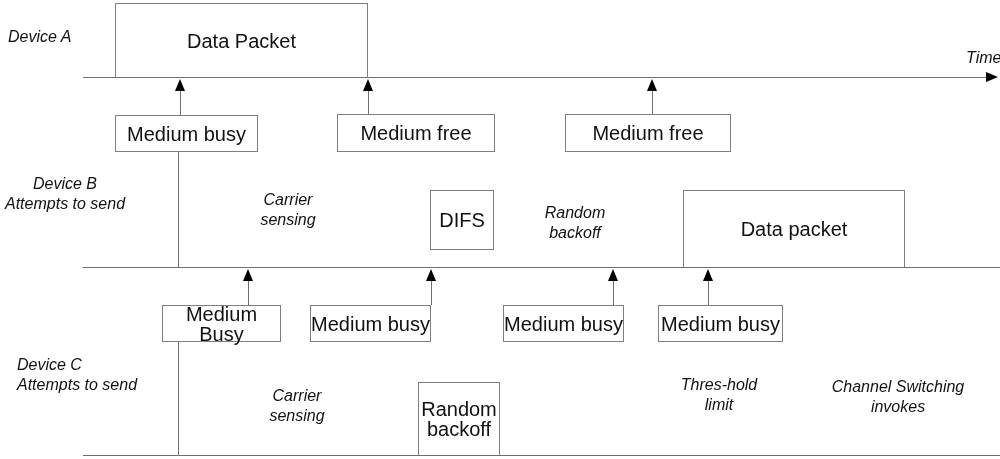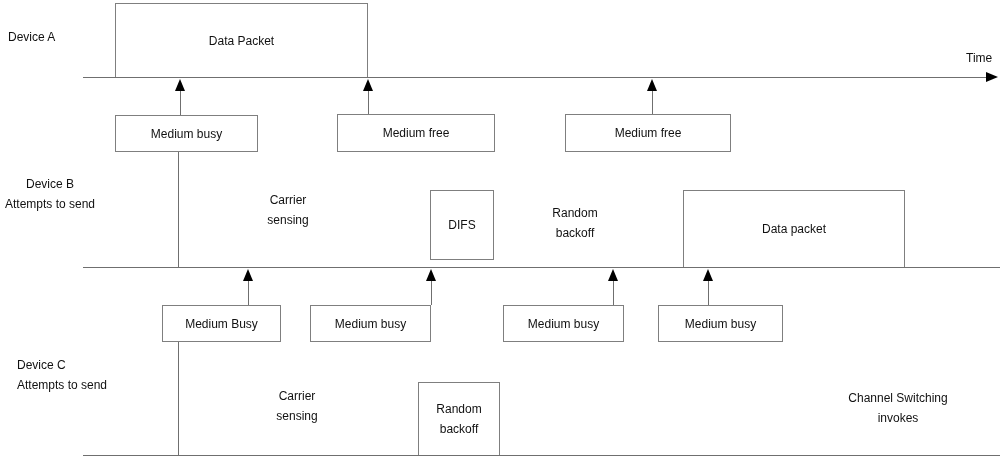--- a/index.html
+++ b/index.html
@@ -5,24 +5,24 @@
   html,body{margin:0;padding:0;background:#ffffff;}
   .canvas{
     position:relative;width:1000px;height:459px;background:#ffffff;
     font-family:"Liberation Sans", sans-serif;color:#111111;overflow:hidden;
   }
   .hline{position:absolute;height:1px;background:#6f6f6f;}
   .vline{position:absolute;width:1px;background:#6f6f6f;}
   .box{
     position:absolute;box-sizing:border-box;border:1px solid #7f7f7f;background:#ffffff;
     display:flex;align-items:center;justify-content:center;text-align:center;
-    font-size:12px;line-height:20px;white-space:pre-line;
+    font-size:20px;line-height:20px;white-space:pre-line;
   }
   .txt{
-    position:absolute;font-size:12px;line-height:20px;white-space:pre-line;
+    position:absolute;font-size:16px;line-height:20px;white-space:pre-line;font-style:italic;
   }
   .txt.center{text-align:center;}
   .arrow-up{
     position:absolute;width:0;height:0;
     border-left:5px solid transparent;border-right:5px solid transparent;
     border-bottom:12px solid #000000;
   }
   .arrow-right{
     position:absolute;width:0;height:0;
     border-top:5px solid transparent;border-bottom:5px solid transparent;
@@ -56,21 +56,21 @@
   <div class="box" style="left:565px;top:114px;width:166px;height:38px;">Medium free</div>
 
   <div class="vline" style="left:178px;top:152px;height:115px;"></div>
 
   <div class="txt" style="left:5px;top:174px;text-align:center;">Device B
 Attempts to send</div>
 
   <div class="txt center" style="left:248px;top:190px;width:80px;">Carrier
 sensing</div>
 
-  <div class="box" style="left:430px;top:190px;width:64px;height:70px;">DIFS</div>
+  <div class="box" style="left:430px;top:190px;width:64px;height:60px;">DIFS</div>
 
   <div class="txt center" style="left:535px;top:203px;width:80px;">Random
 backoff</div>
 
   <div class="box" style="left:683px;top:190px;width:222px;height:78px;">Data packet</div>
 
   <div class="hline" style="left:83px;top:267px;width:917px;"></div>
 
   <div class="arrow-up" style="left:243px;top:269px;"></div>
   <div class="vline" style="left:248px;top:281px;height:24px;"></div>
@@ -93,19 +93,21 @@
 
   <div class="txt" style="left:5px;top:355px;margin-left:12px;">Device C
 Attempts to send</div>
 
   <div class="txt center" style="left:256px;top:386px;width:82px;">Carrier
 sensing</div>
 
   <div class="box" style="left:418px;top:382px;width:82px;height:74px;">Random
 backoff</div>
 
+  <div class="txt center" style="left:669px;top:375px;width:100px;">Thres-hold
+limit</div>
 
-  <div class="txt center" style="left:808px;top:388px;width:180px;text-align:center;">Channel Switching
+  <div class="txt center" style="left:808px;top:377px;width:180px;text-align:center;">Channel Switching
 invokes</div>
 
   <div class="hline" style="left:83px;top:455px;width:917px;"></div>
 
 </div>
 
 </body></html>

